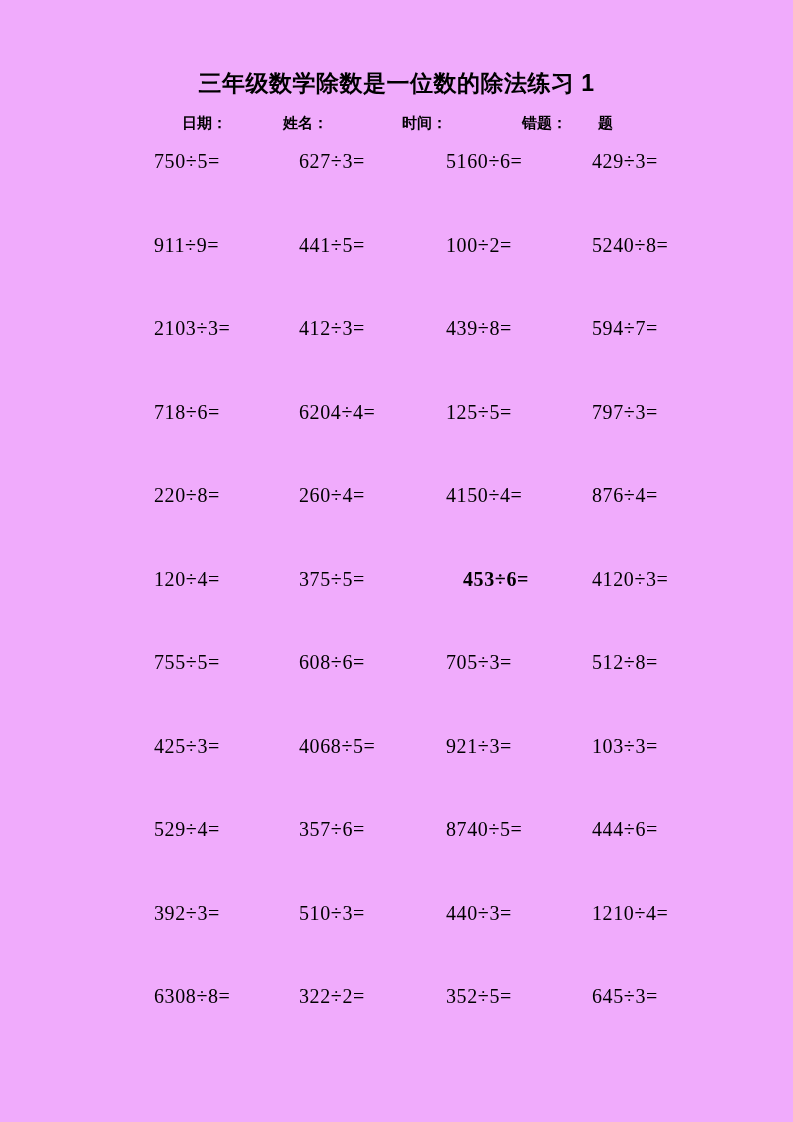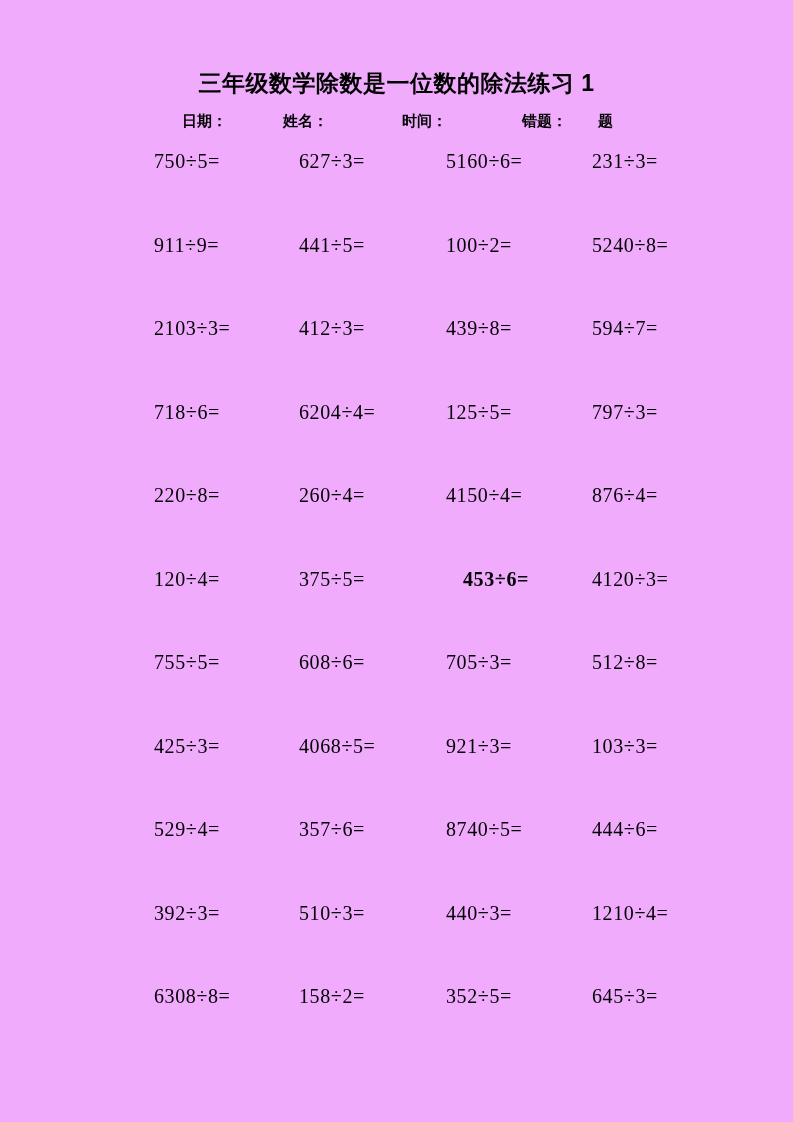--- a/index.html
+++ b/index.html
@@ -27,21 +27,21 @@
     line-height: 30px;
     letter-spacing: 0.5px;
     color: #000000;
   }
   .meta {
     position: absolute;
     top: 112px;
     left: 0;
     width: 100%;
     height: 24px;
-    font-family: Liberation Mono, monospace;
+    font-family: Liberation Sans, sans-serif;
     font-weight: bold;
     font-size: 15px;
     line-height: 22px;
     color: #000000;
   }
   .meta span { position: absolute; top: 0; white-space: nowrap; }
   .meta span:nth-child(1) { left: 182px; }
   .meta span:nth-child(2) { left: 283px; }
   .meta span:nth-child(3) { left: 402px; }
   .meta span:nth-child(4) { left: 522px; }
@@ -82,21 +82,21 @@
     <span>时间：</span>
     <span>错题：</span>
     <span>题</span>
   </div>
 
   <div class="grid">
       <div class="row">
         <span class="cell">750÷5=</span>
         <span class="cell">627÷3=</span>
         <span class="cell">5160÷6=</span>
-        <span class="cell">231÷3=</span>
+        <span class="cell">429÷3=</span>
       </div>
       <div class="row">
         <span class="cell">911÷9=</span>
         <span class="cell">441÷5=</span>
         <span class="cell">100÷2=</span>
         <span class="cell">5240÷8=</span>
       </div>
       <div class="row">
         <span class="cell">2103÷3=</span>
         <span class="cell">412÷3=</span>
@@ -140,18 +140,18 @@
         <span class="cell">444÷6=</span>
       </div>
       <div class="row">
         <span class="cell">392÷3=</span>
         <span class="cell">510÷3=</span>
         <span class="cell">440÷3=</span>
         <span class="cell">1210÷4=</span>
       </div>
       <div class="row">
         <span class="cell">6308÷8=</span>
-        <span class="cell">158÷2=</span>
+        <span class="cell">322÷2=</span>
         <span class="cell">352÷5=</span>
         <span class="cell">645÷3=</span>
       </div>
     </div>
 </div>
 
 </body></html>

